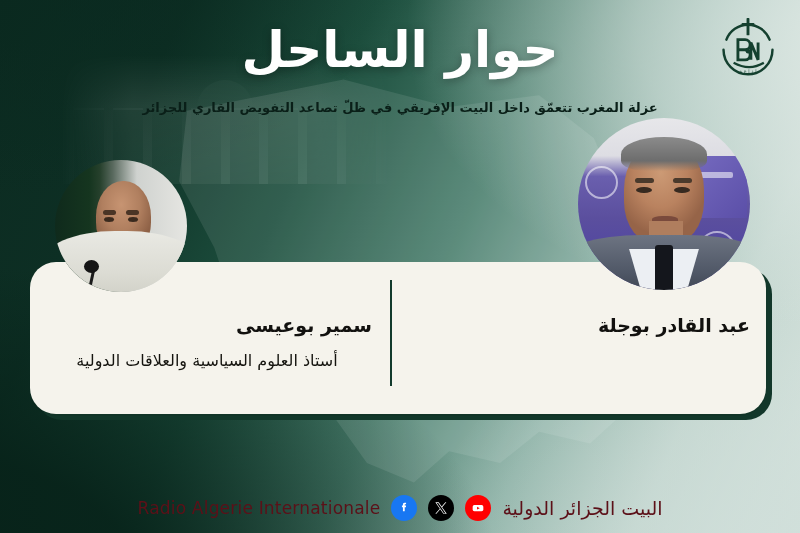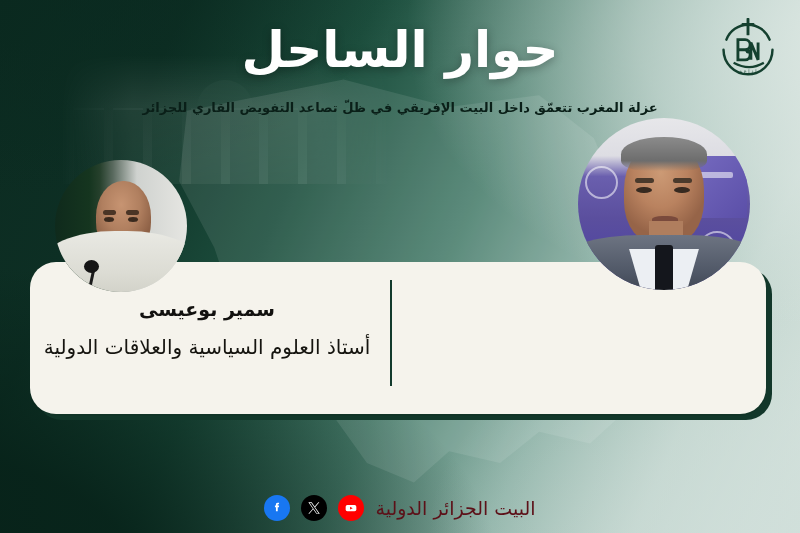--- a/index.html
+++ b/index.html
@@ -159,25 +159,26 @@
     width: 330px;
     text-align: center;
     direction: rtl;
   }
   .person.left  { left: 42px; }
   .person.right { left: 420px; }
   .person .pname {
     font-size: 19px;
     font-weight: 700;
     color: #12110f;
-    margin: 0 0 14px 0;
+    margin: 16px 0 14px 0;
     line-height: 1.2;
+    text-align: right;
   }
   .person .prole {
-    font-size: 20px;
+    font-size: 16px;
     font-weight: 400;
     color: #15140f;
     margin: 0;
     line-height: 1.25;
   }
 
   
   .portrait {
     position: absolute;
     border-radius: 50%;
@@ -427,23 +428,25 @@
         <div class="eye-r2"></div>
       <div class="mouth2"></div>
       <div class="neck2"></div>
       <div class="suit"></div>
       <div class="collarL"></div>
         <div class="collarR"></div>
       <div class="tie"></div>
     </div>
   </div>
   <div class="person right">
+    <p class="pname">عبد القادر بوجلة</p>
   </div>
 
   <div class="footer">
+    <span class="lat">Radio Algerie Internationale</span>
 
     <span class="social fb">
       <svg width="16" height="16" viewBox="0 0 24 24" aria-hidden="true">
         <path fill="#ffffff" d="M15.1 8.4h-2V7.1c0-.6.4-.8.7-.8h1.3V4.1l-2-.01c-2.2 0-2.7 1.6-2.7 2.7v1.6H8.9v2.4h1.5V17h2.7v-6.2h1.8l.2-2.4z"></path>
       </svg>
     </span>
 
     <span class="social x">
       <svg width="14" height="14" viewBox="0 0 24 24" aria-hidden="true">
         <path fill="#ffffff" d="M13.9 10.6 21.2 2h-1.7l-6.3 7.4L8.1 2H2.3l7.7 11.1L2.3 22H4l6.7-7.9 5.4 7.9h5.8l-8-11.4zm-2.4 2.8-.8-1.1L4.6 3.3h2.7l5 7.1.8 1.1 6.5 9.3h-2.7l-5.4-7.4z"></path>

